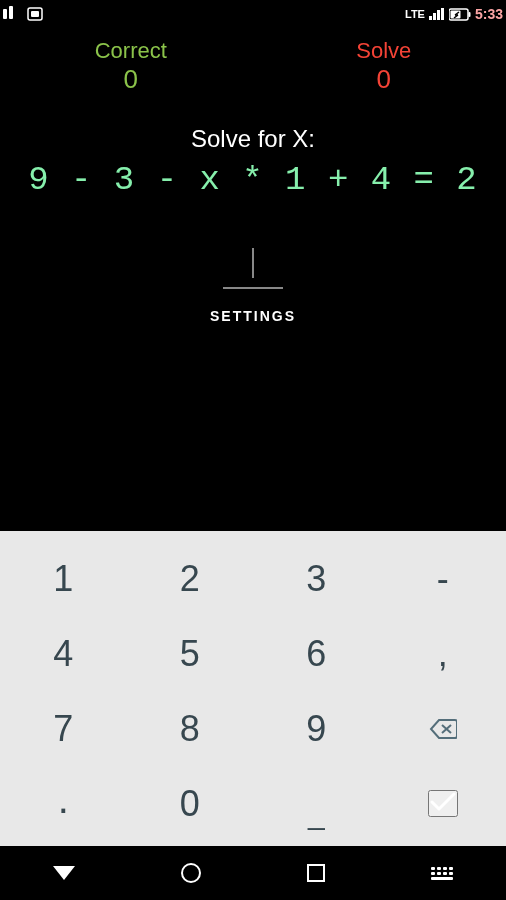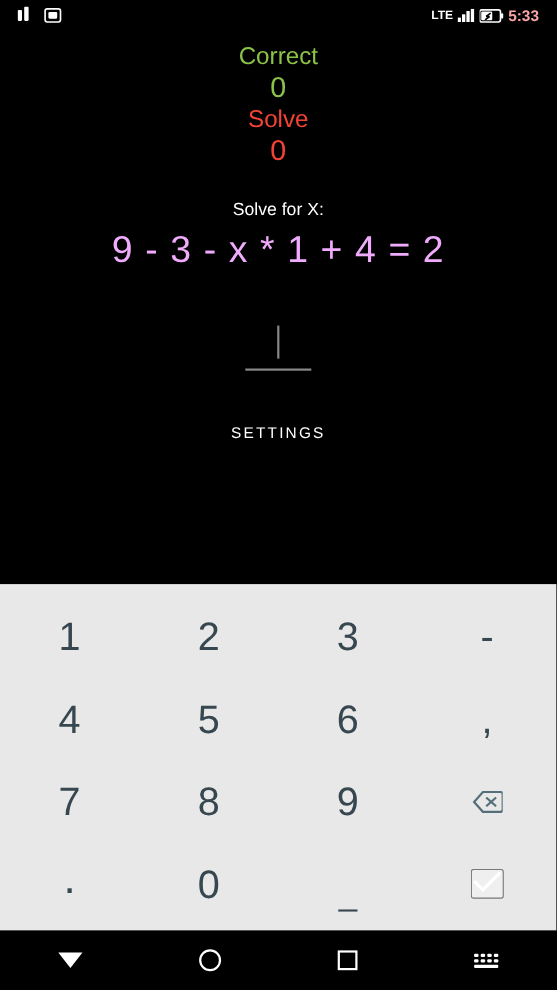--- a/index.html
+++ b/index.html
@@ -13,21 +13,21 @@
       flex-direction: column;
     }
 
     
     .status-bar {
       background: #000;
       height: 28px;
       display: flex;
       align-items: center;
       justify-content: space-between;
-      padding: 0 16px;
+      padding: 0 3px;
       flex-shrink: 0;
     }
     .status-bar-left {
       display: flex;
       gap: 6px;
       align-items: center;
     }
     .status-bar-right {
       display: flex;
       align-items: center;
@@ -46,21 +46,20 @@
       align-items: center;
       padding-top: 10px;
       min-height: 0;
     }
 
     .score-row {
       display: flex;
       width: 100%;
       justify-content: space-around;
       margin-bottom: 10px;
-      flex-direction: column;
     }
     .score-block {
       display: flex;
       flex-direction: column;
       align-items: center;
     }
     .score-label-correct {
       color: #8bc34a;
       font-size: 22px;
       font-weight: 500;
@@ -74,29 +73,30 @@
       color: #8bc34a;
       font-size: 26px;
     }
     .score-value-wrong {
       color: #f44336;
       font-size: 26px;
     }
 
     .solve-prompt {
       color: #fff;
-      font-size: 16px;
+      font-size: 24px;
       margin-top: 20px;
       margin-bottom: 8px;
     }
     .equation {
-      color: #f0abfc;
+      color: #86efac;
       font-size: 34px;
       letter-spacing: 1px;
       margin-bottom: 20px;
+      font-family: Liberation Mono, monospace;
     }
 
     .answer-input-area {
       width: 60px;
       height: 50px;
       border-bottom: 2px solid #888;
       display: flex;
       align-items: center;
       justify-content: center;
       margin-top: 20px;
@@ -105,25 +105,25 @@
       width: 2px;
       height: 30px;
       background: #888;
       animation: blink 1s step-end infinite;
     }
     @keyframes blink {
       50% { opacity: 0; }
     }
 
     .settings-btn {
-      margin-top: 48px;
+      margin-top: 19px;
       color: #fff;
       font-size: 14px;
       letter-spacing: 2px;
-      font-weight: normal;
+      font-weight: bold;
       background: none;
       border: none;
       cursor: pointer;
     }
 
     
     .numpad-area {
       background: #e8e8e8;
       width: 506px;
       flex-shrink: 0;

